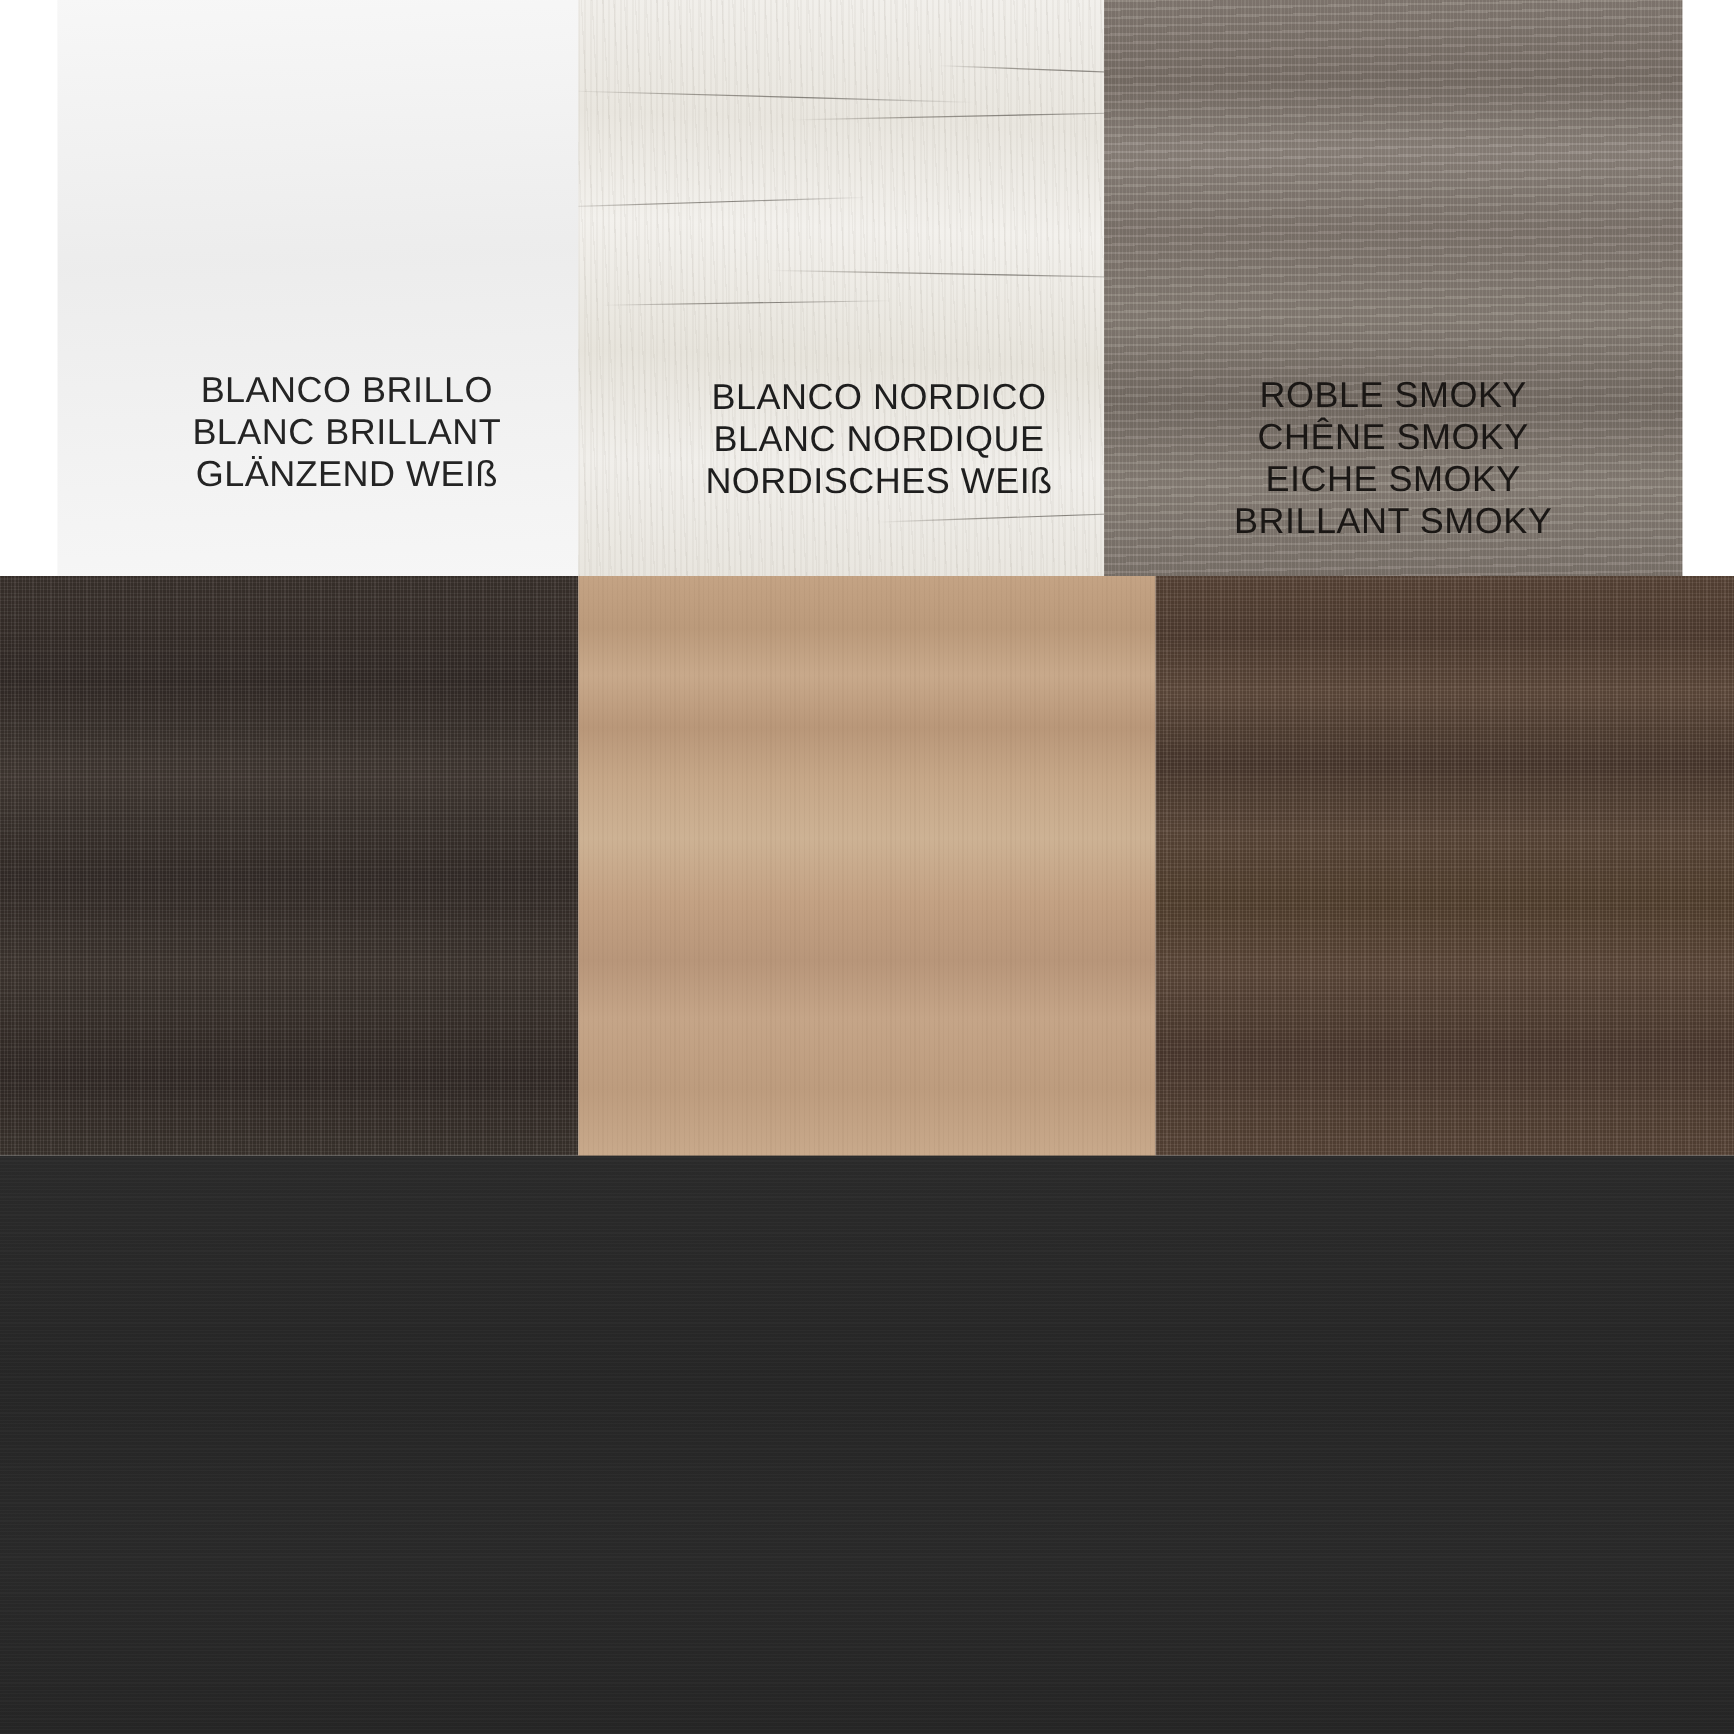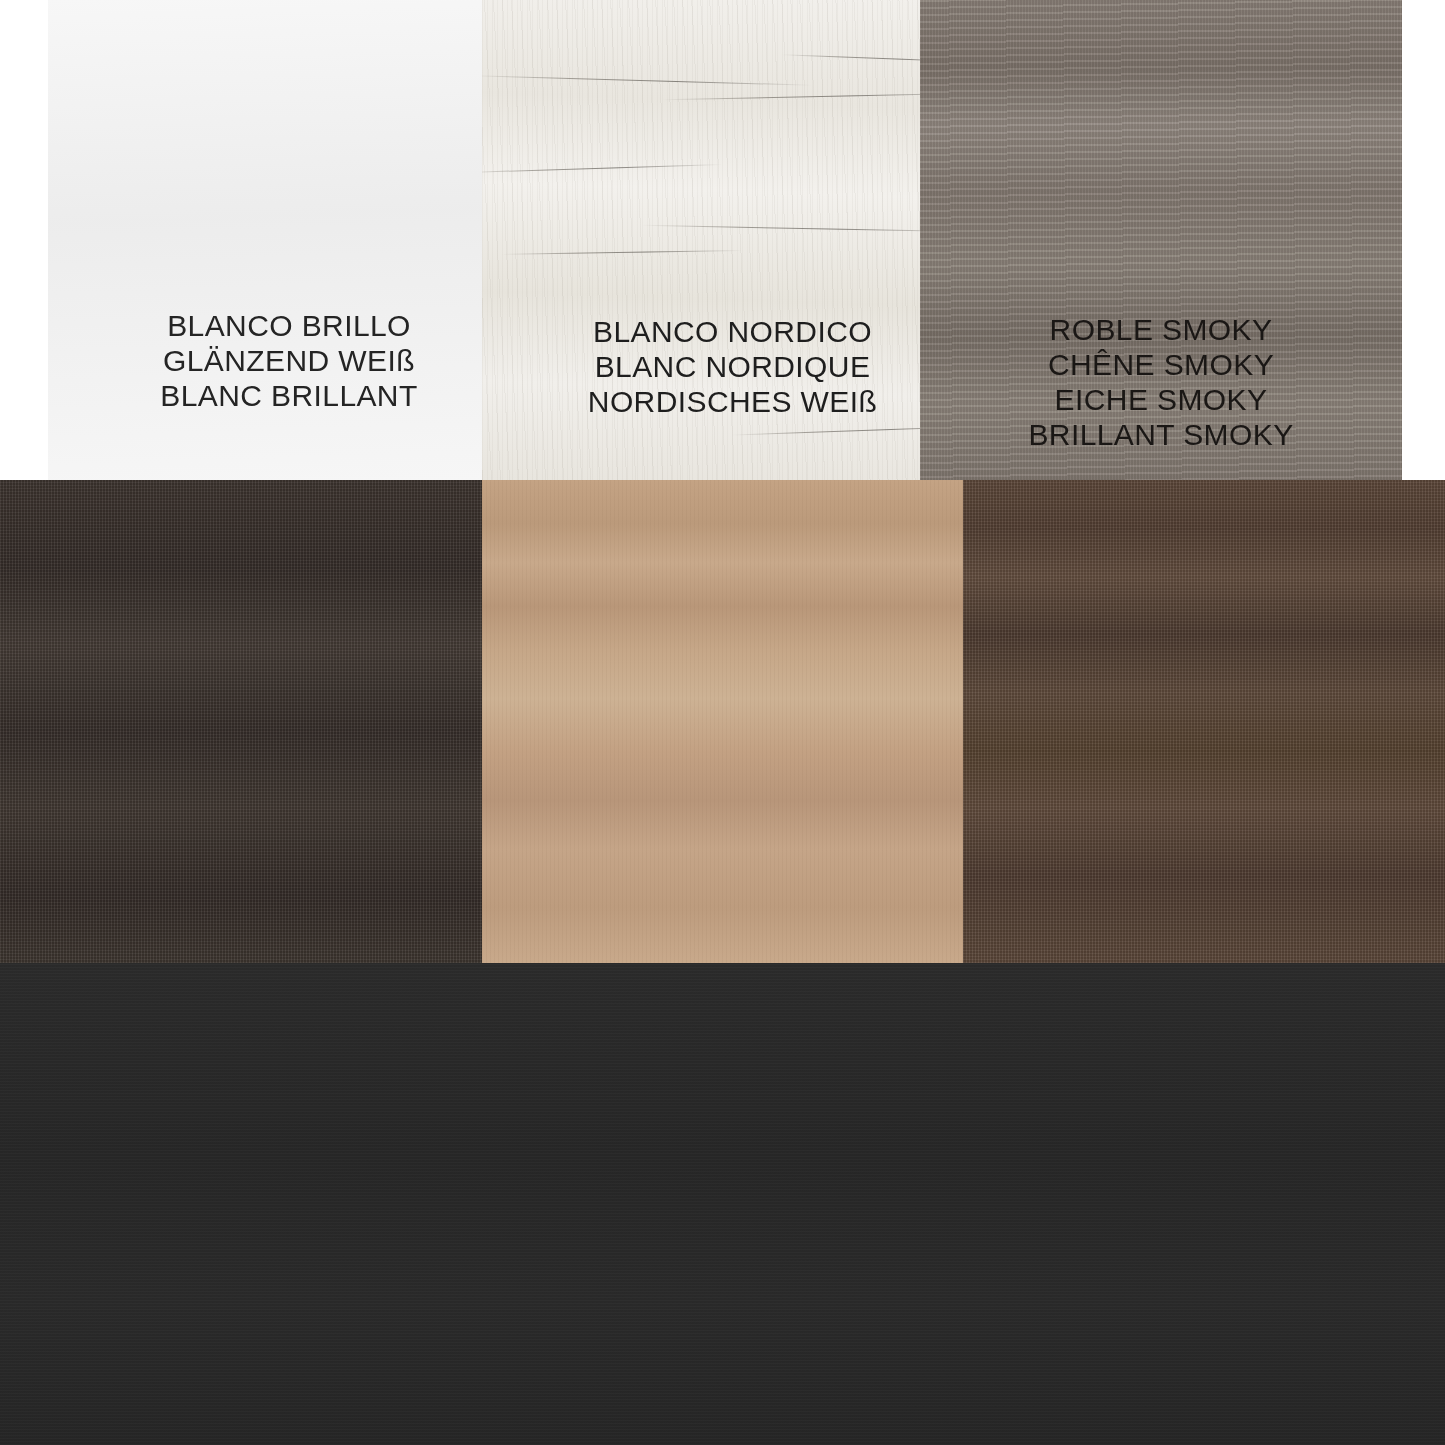--- a/index.html
+++ b/index.html
@@ -64,22 +64,22 @@
        linear-gradient(180deg,#2b2b2b 0%,#272727 40%,#2a2a2a 70%,#262626 100%);}
 </style>
 </head>
 <body>
 
 <div id="board">
 
   <div class="panel" id="p-blanco-brillo">
     <div class="labels">
       <span>BLANCO BRILLO</span>
+      <span>BLANC BRILLANT</span>
       <span>GLÄNZEND WEIß</span>
-      <span>BLANC BRILLANT</span>
     </div>
   </div>
 
   <div class="panel" id="p-blanco-nordico">
     <div class="grainline" style="left:-10px;top:80px;width:340px;transform:rotate(1.6deg);"></div>
     <div class="grainline" style="left:180px;top:96px;width:320px;transform:rotate(-1.2deg);"></div>
     <div class="grainline" style="left:300px;top:58px;width:200px;transform:rotate(2.2deg);"></div>
     <div class="grainline" style="left:-20px;top:168px;width:260px;transform:rotate(-1.8deg);"></div>
     <div class="grainline" style="left:160px;top:228px;width:330px;transform:rotate(1.1deg);"></div>
     <div class="grainline" style="left:20px;top:252px;width:240px;transform:rotate(-.9deg);"></div>

